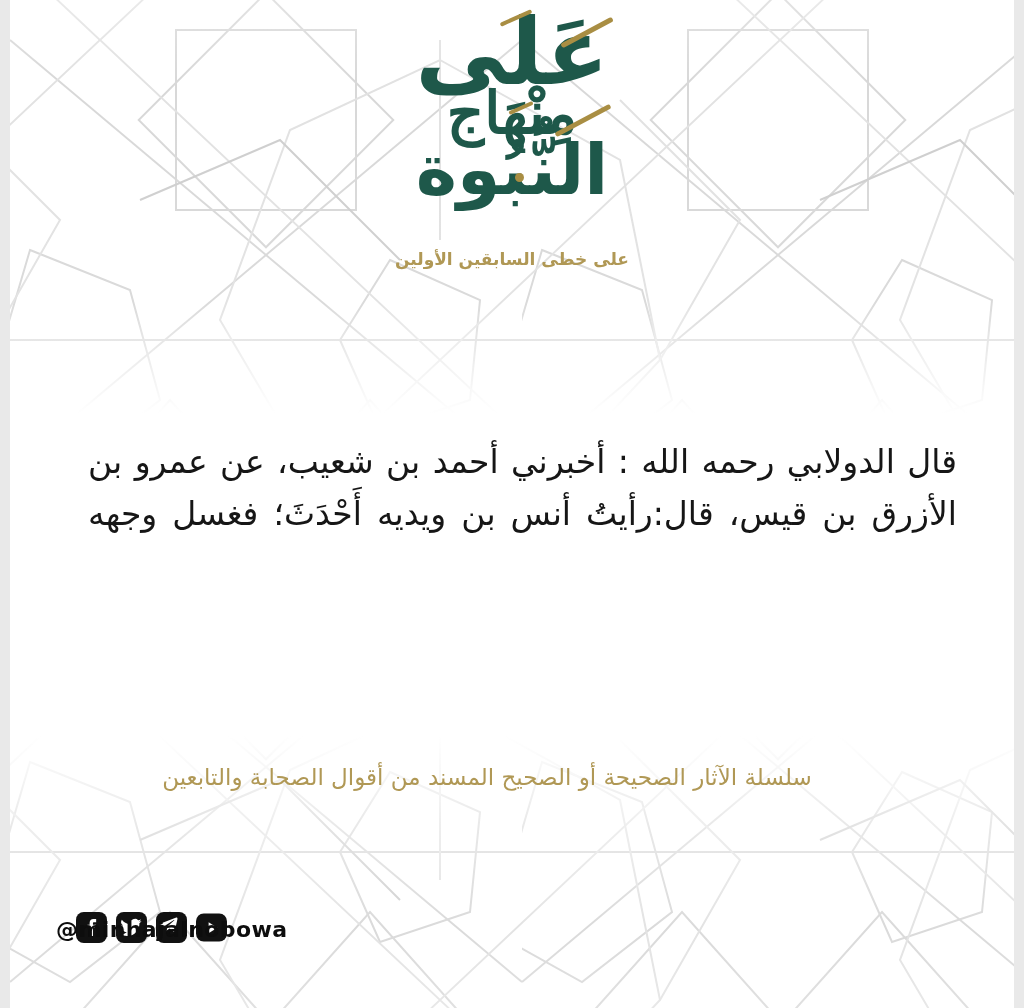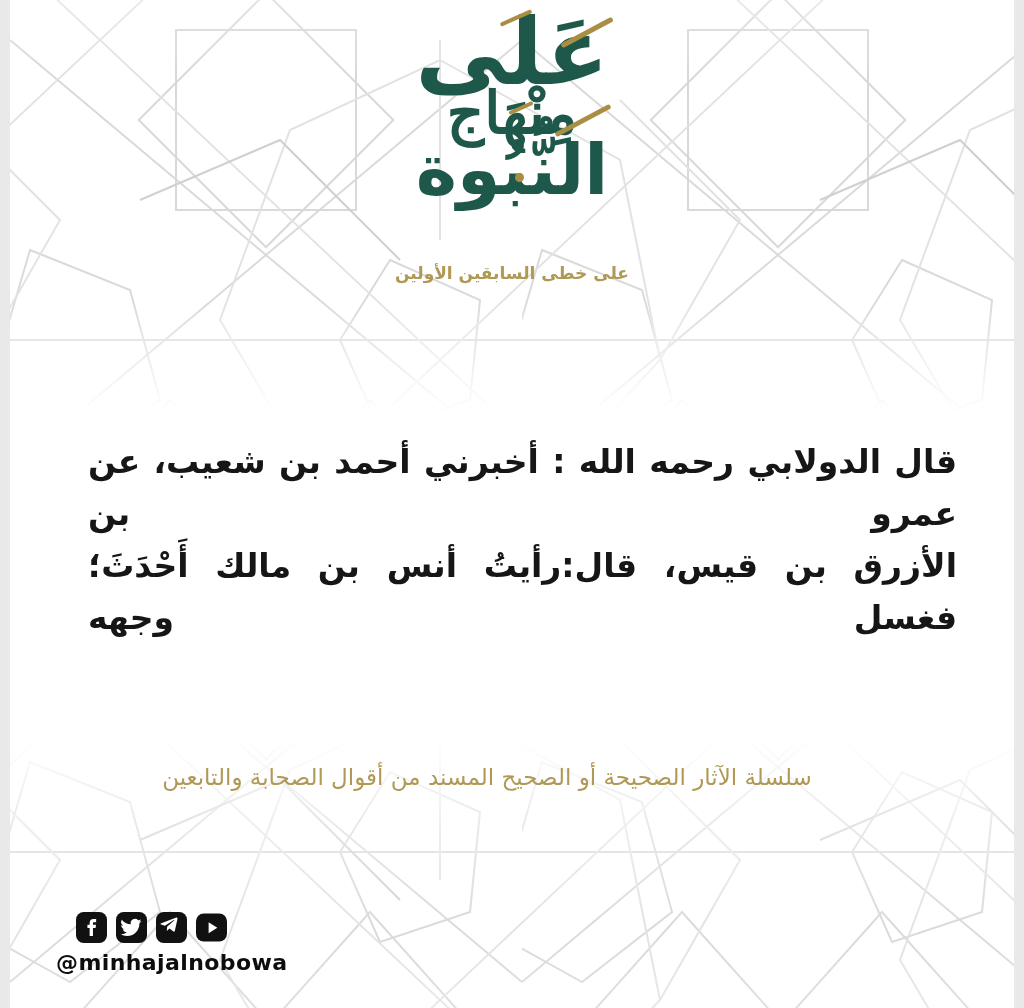--- a/index.html
+++ b/index.html
@@ -31,45 +31,45 @@
   .logo .w1{font-size:92px; margin-bottom:-16px; letter-spacing:-2px;}
   .logo .w2{font-size:58px; margin-bottom:-8px;font-family:Liberation Serif, serif;}
   .logo .w3{font-size:70px;}
   .gold-stroke{position:absolute; background:var(--gold); border-radius:3px;}
   .gs1{width:58px; height:5px; top:30px;  left:548px; transform:rotate(-28deg);}
   .gs2{width:34px; height:4px; top:16px;  left:489px; transform:rotate(-24deg);}
   .gs3{width:62px; height:5px; top:118px; left:542px; transform:rotate(-28deg);}
   .gs4{width:26px; height:4px; top:106px; left:498px; transform:rotate(-24deg);}
   .gs5{width:9px;  height:9px; top:173px; left:505px; border-radius:50%;}
   .tagline{
-    position:absolute; top:260px; left:0; right:0; text-align:center;
+    position:absolute; top:246px; left:0; right:0; text-align:center;
     color:var(--gold-text); font-size:17px; font-weight:600; line-height:26px; direction:rtl;
   }
   .tagline .tl{display:block;}
   
   .quote{
     position:absolute; top:436px; left:4px; right:0;
     padding:0 57px 0 60px; direction:rtl;
-    color:var(--ink); font-size:33px; font-weight:bold; line-height:52px;
+    color:var(--ink); font-size:33px; font-weight:normal; line-height:52px;
     text-align:right;
     margin-left:14px;
   }
   .quote .ln{display:block;}
   .quote .just{text-align:justify; text-align-last:justify; -moz-text-align-last:justify;}
   
   .series{
     position:absolute; top:764px; left:0; right:0; text-align:center; direction:rtl;
     color:var(--gold-text); font-size:23px; font-weight:500; transform:translateX(-25px);
   }
   
   .social-row{position:absolute; left:66px; top:912px; display:flex; gap:9px; align-items:center;}
   .social-btn{display:block; width:31px; height:31px; cursor:pointer;}
   .social-btn svg{display:block; width:31px; height:31px;}
   .handle{
-    position:absolute; left:46px; top:950px;
+    position:absolute; left:46px; top:917px;
     color:#0d0d0d; font-size:22px; font-weight:bold; letter-spacing:0.4px;
   }
 </style>
 </head>
 <body>
 
 <div class="page">
 
   <svg class="bg-svg" width="1024" height="1008" viewBox="0 0 1024 1008" xmlns="http://www.w3.org/2000/svg">
     <defs>
@@ -117,21 +117,21 @@
   <span class="gold-stroke gs3"></span>
   <span class="gold-stroke gs4"></span>
   <span class="gold-stroke gs5"></span>
 
   <div class="tagline">
     <span class="tl">على خطى السابقين الأولين</span>
   </div>
 
   <main class="quote">
     <span class="ln just">قال الدولابي رحمه الله : أخبرني أحمد بن شعيب، عن عمرو بن</span>
-    <span class="ln just">الأزرق بن قيس، قال:رأيتُ أنس بن مالك أَحْدَثَ؛ فغسل وجهه</span>
+    <span class="ln just">الأزرق بن قيس، قال:رأيتُ أنس بن ويديه أَحْدَثَ؛ فغسل وجهه</span>
   </main>
 
   <div class="series">سلسلة الآثار الصحيحة أو الصحيح المسند من أقوال الصحابة والتابعين</div>
 
   <div class="social-row">
     <a class="social-btn">
       <svg viewBox="0 0 32 32">
         <rect x="0" y="0" width="32" height="32" rx="8" fill="#111111"></rect>
         <path fill="#ffffff" d="M18.5 10.5h2.3V7.2h-2.8c-2.5 0-3.9 1.5-3.9 4v2h-2.3v3.2h2.3v8.4h3.4v-8.4h2.7l.5-3.2h-3.2v-1.5c0-.8.3-1.2 1-1.2z"></path>
       </svg>

